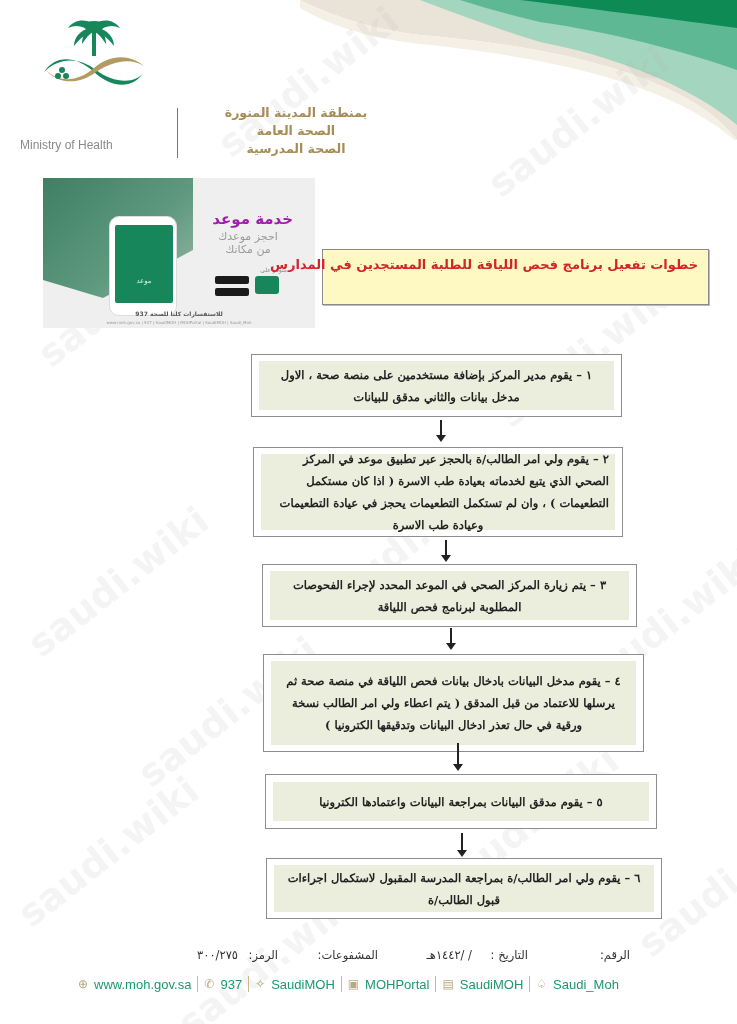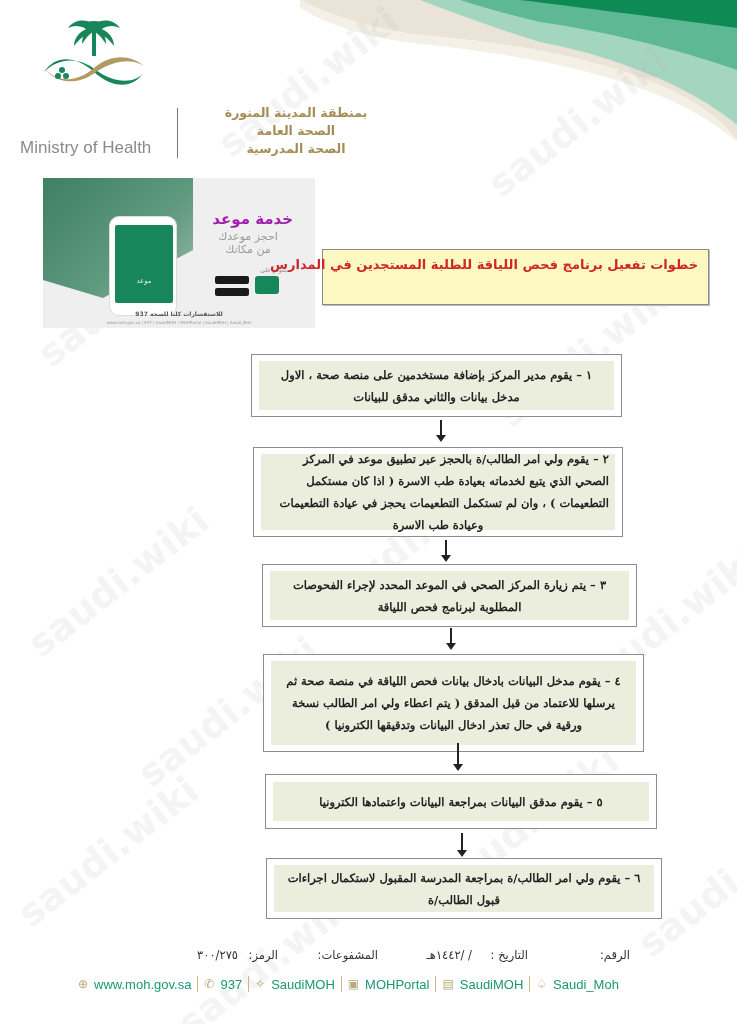--- a/index.html
+++ b/index.html
@@ -4,21 +4,21 @@
 <style>
   * { box-sizing: border-box; margin: 0; padding: 0; }
   html, body { width: 737px; height: 1024px; overflow: hidden; background: #ffffff; }
   body { position: relative; font-family: "DejaVu Sans", sans-serif; }
 
   .wave { position: absolute; left: 0; top: 0; width: 737px; height: 140px; }
 
   .logo { position: absolute; left: 14px; top: 14px; width: 160px; height: 150px; }
   .logo-emblem { position: absolute; left: 22px; top: 0; width: 116px; height: 80px; }
   .logo-ar { position: absolute; left: 4px; top: 84px; font-family: "DejaVu Sans", sans-serif; font-size: 34px; color: #1a9a6c; direction: rtl; width: 160px; text-align: left; font-weight: normal; letter-spacing: 1px; line-height: 36px;}
-  .logo-en { position: absolute; left: 6px; top: 124px; font-family: "Liberation Sans", sans-serif; font-size: 17px; color: #8a8a8a; white-space: nowrap; }
+  .logo-en { position: absolute; left: 6px; top: 124px; font-family: "Liberation Sans", sans-serif; font-size: 12px; color: #8a8a8a; white-space: nowrap; }
   .vdivider { position: absolute; left: 177px; top: 108px; width: 1px; height: 50px; background: #777; }
 
   .directorate { position: absolute; left: 186px; top: 104px; width: 220px; direction: rtl; text-align: center; font-family: "DejaVu Sans", sans-serif; font-weight: bold; font-size: 12.5px; color: #a58d55; line-height: 18px; }
 
   .banner { position: absolute; left: 43px; top: 178px; width: 272px; height: 150px; background: #eeefee; overflow: hidden; }
   .banner-bg { position: absolute; left: 0; top: 0; width: 150px; height: 120px; background: linear-gradient(135deg, #3f7f64 0%, #5f9a7f 60%, #9bb8a8 100%); clip-path: polygon(0 0, 100% 0, 100% 60%, 40% 100%, 0 85%); }
   .banner-phone { position: absolute; left: 66px; top: 38px; width: 68px; height: 100px; background: #ffffff; border-radius: 10px; border: 1px solid #ddd; }
   .banner-screen { position: absolute; left: 5px; top: 8px; width: 58px; height: 78px; background: #17875b; border-radius: 2px; }
   .banner-screen-label { position: absolute; left: 0; top: 52px; width: 58px; text-align: center; color: #d7f0e2; font-size: 7px; }
   .banner-title { position: absolute; right: 22px; top: 32px; font-size: 15px; font-weight: bold; color: #a21caf; direction: rtl; }

